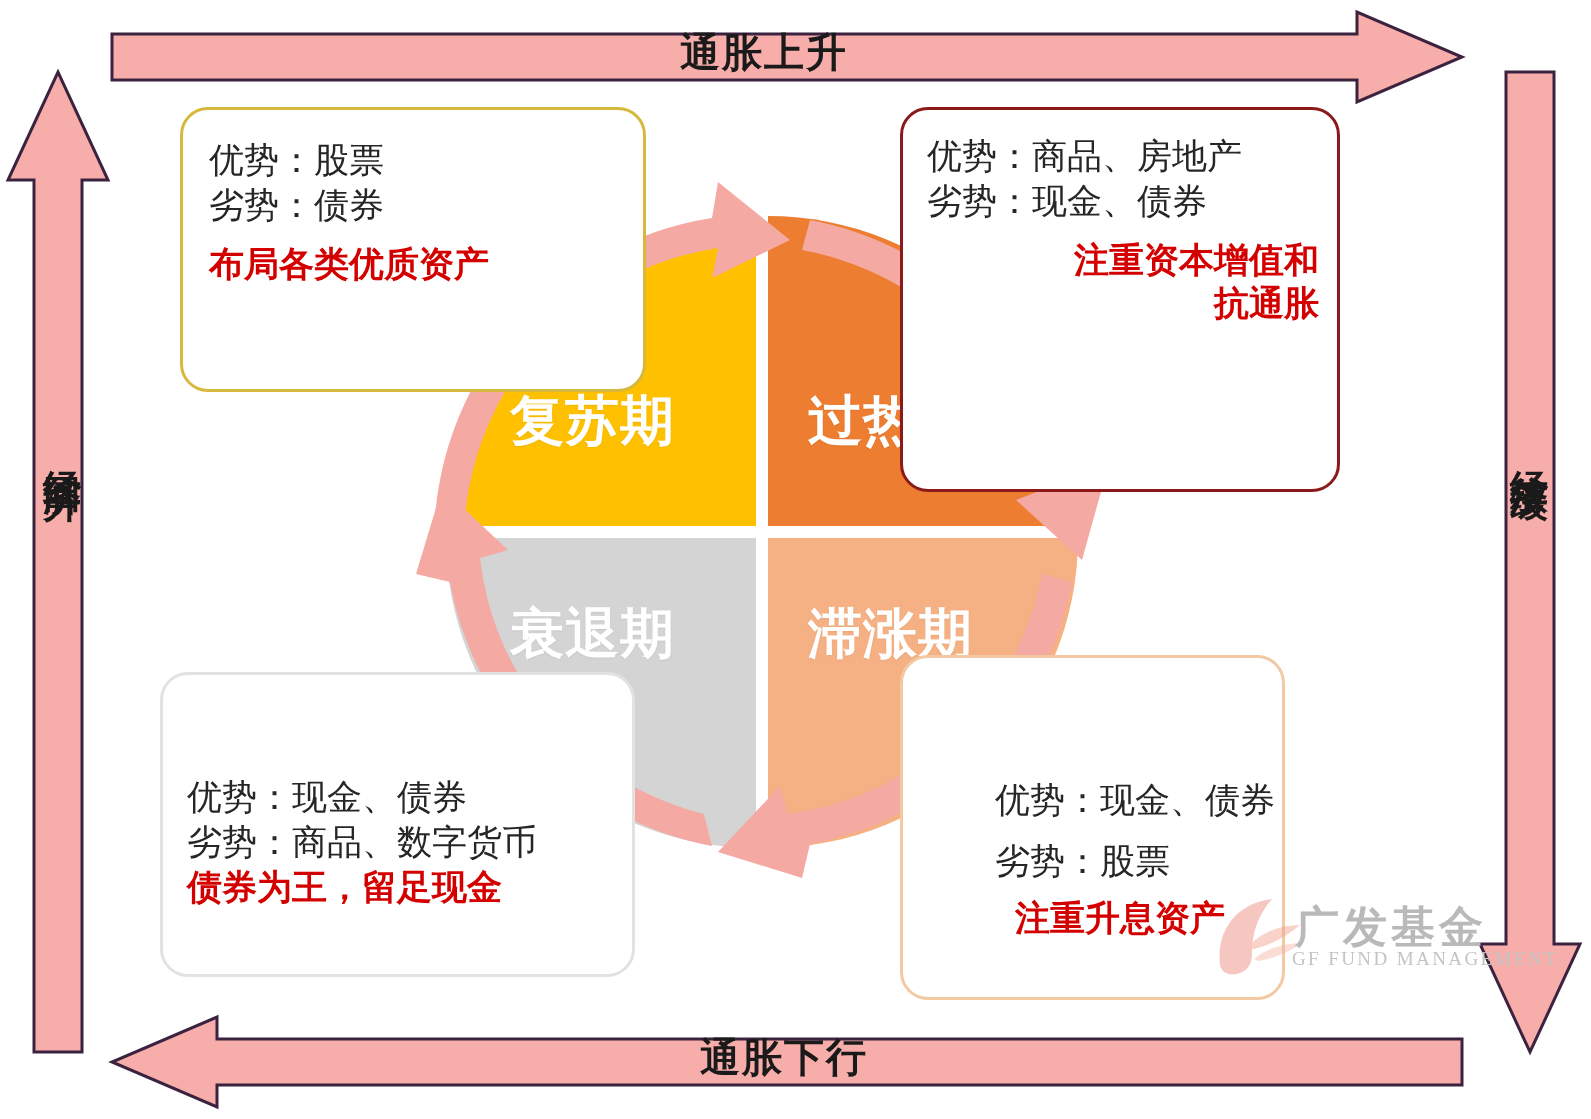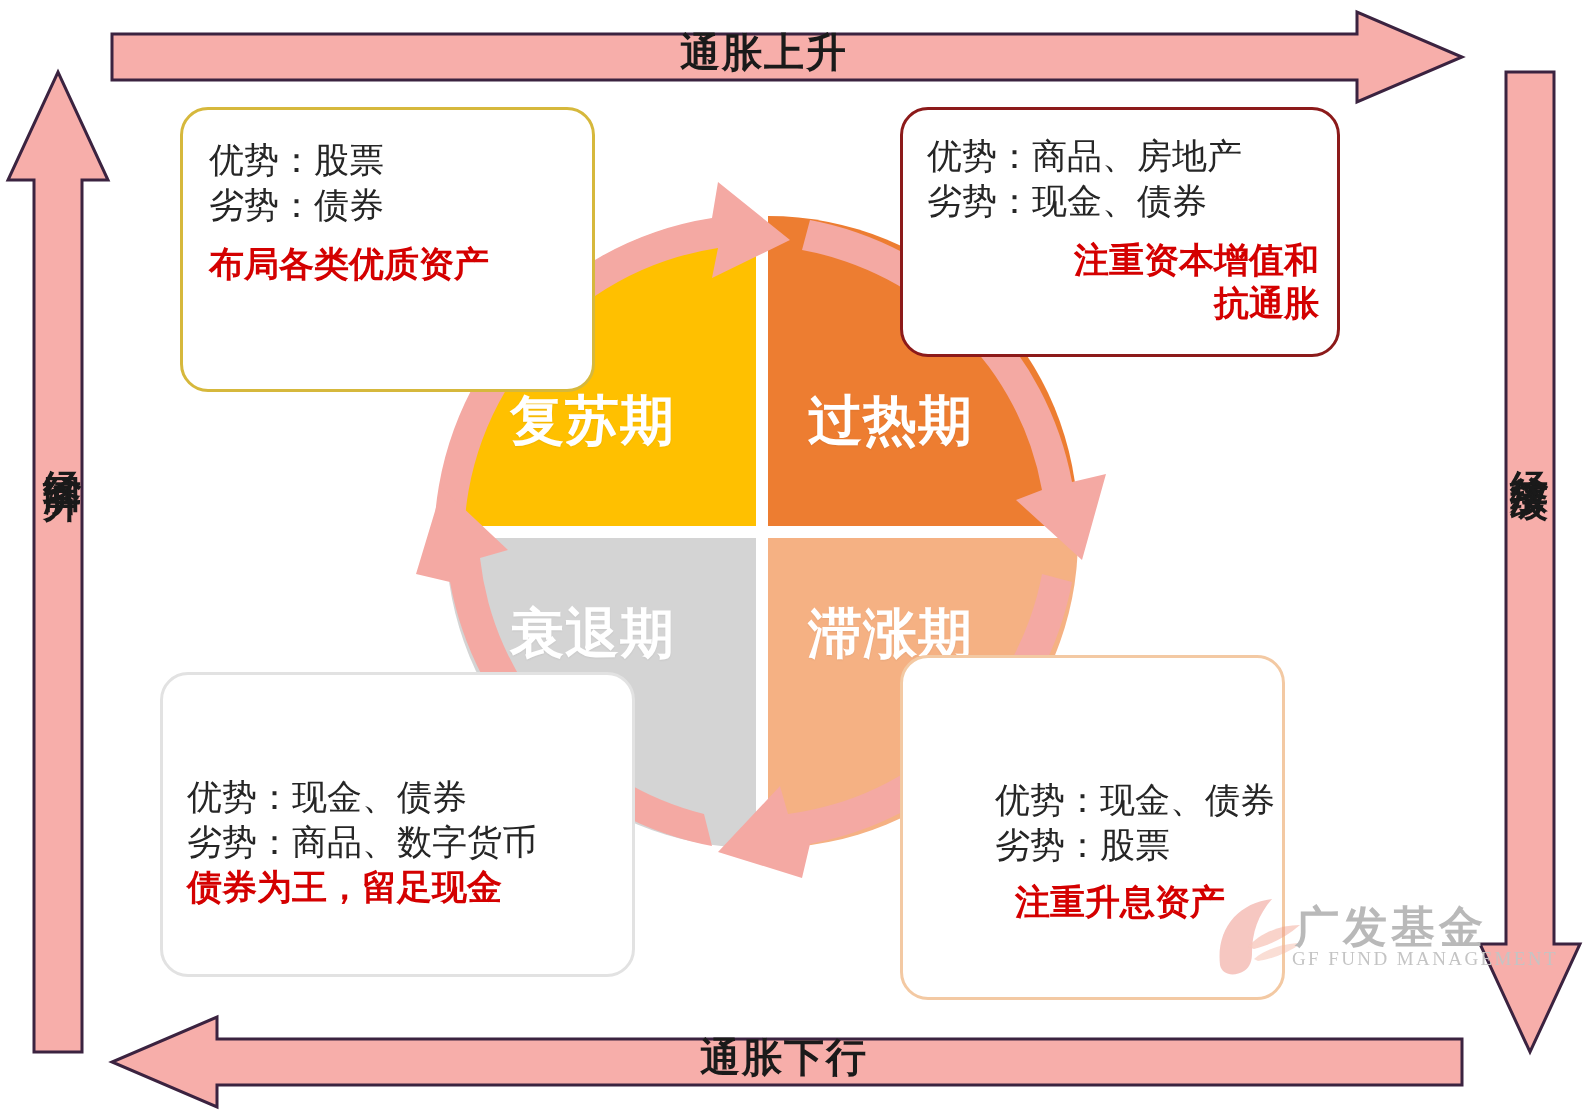--- a/index.html
+++ b/index.html
@@ -26,23 +26,23 @@
     position:absolute;background:#ffffff;border-radius:28px;
     box-sizing:border-box;z-index:6;
   }
   .infobox .line{
     font-size:35px;color:#262626;line-height:1.28;white-space:nowrap;
   }
   .infobox .accent{
     font-size:35px;font-weight:700;color:#d40000;line-height:1.25;
     white-space:nowrap;
   }
-  .box-tl{left:180px;top:107px;width:415px;height:285px;border:3px solid #d6b83c;}
+  .box-tl{left:180px;top:107px;width:466px;height:285px;border:3px solid #d6b83c;}
   .box-tl .pad{padding:28px 0 0 26px;}
-  .box-tr{left:900px;top:107px;width:440px;height:250px;border:3px solid #8c1a1a;}
+  .box-tr{left:900px;top:107px;width:440px;height:385px;border:3px solid #8c1a1a;}
   .box-tr .pad{padding:24px 0 0 24px;}
   .box-bl{left:160px;top:672px;width:475px;height:305px;border:3px solid #e2e2e2;}
   .box-bl .pad{padding:100px 0 0 24px;}
   .box-br{left:900px;top:655px;width:385px;height:345px;border:3px solid #f3c9a3;}
   .box-br .pad{padding:120px 0 0 20px;}
   .ta-right{text-align:right;}
 
   
   .wheel{position:absolute;left:382px;top:152px;width:760px;height:760px;z-index:4;}
   .wheel svg{display:block;}
@@ -119,21 +119,21 @@
     <div class="pad">
       <div class="line">优势：现金、债券</div>
       <div class="line">劣势：商品、数字货币</div>
       <div class="accent" style="">债券为王，留足现金</div>
     </div>
   </div>
 
   <div class="infobox box-br">
     <div class="pad">
       <div class="line" style="margin-left:72px;">优势：现金、债券</div>
-      <div class="line" style="margin-left:72px;">劣势：股票</div>
+      <div class="line" style="margin-left:72px;margin-top:16px;">劣势：股票</div>
       <div class="accent" style="margin-top:12px;margin-left:92px;">注重升息资产</div>
     </div>
   </div>
 
   <div class="wheel">
     <svg width="760" height="760" viewBox="0 0 760 760">
 
       <g>
 
         <path d="M 374 374 L 374 64 A 310 310 0 0 0 64 374 Z" fill="#FFC000"></path>

